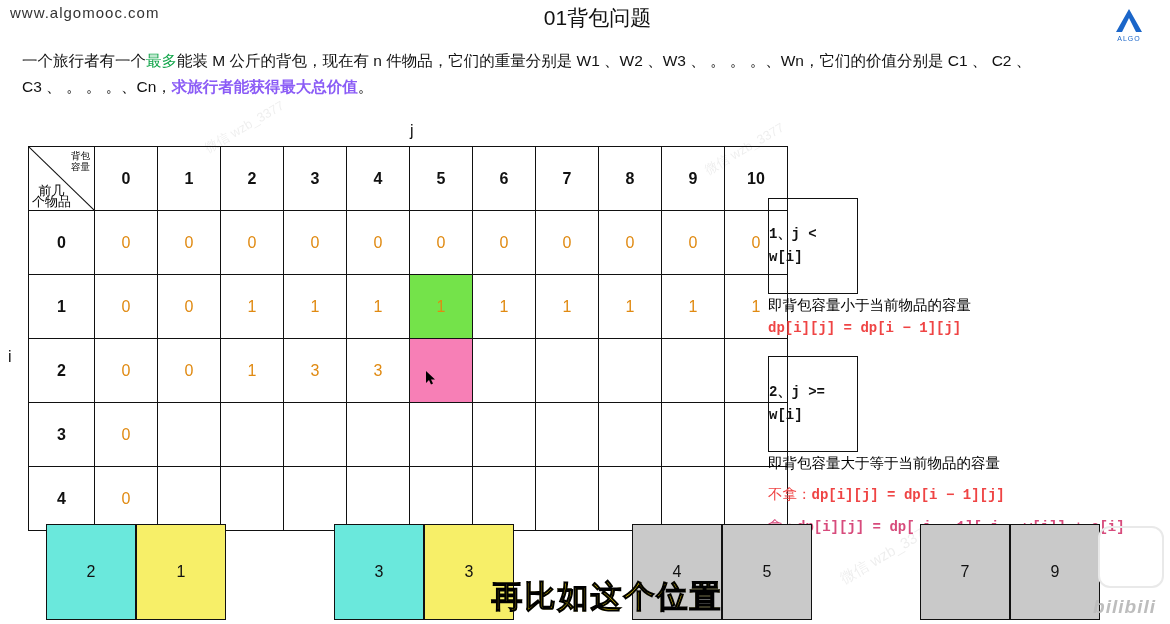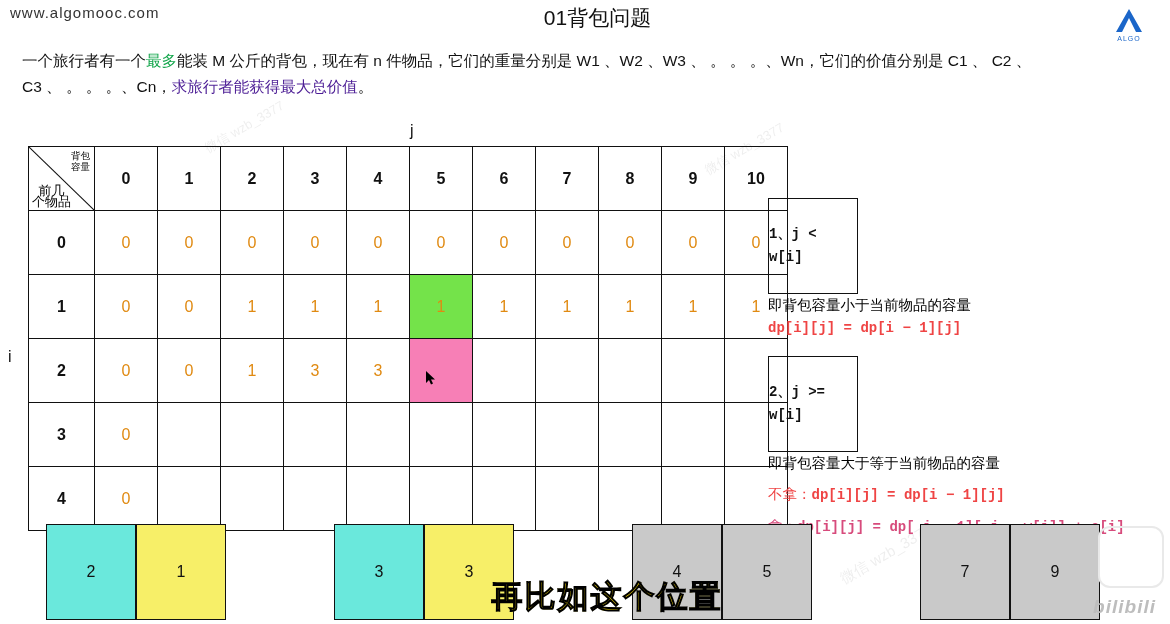--- a/index.html
+++ b/index.html
@@ -40,21 +40,21 @@
     position:relative;
   }
   #logo .mark svg{display:block;}
   #logo .lbl{font-size:7px;color:#1b66c9;letter-spacing:1px;margin-top:1px;}
 
   #intro{
     position:absolute;left:22px;top:48px;width:1130px;
     font-size:15.5px;line-height:26px;color:#111;
   }
   .hl-green{color:#12a54a;}
-  .hl-orange{color:#4c1d95;font-weight:normal;}
+  .hl-orange{color:#8b5cf6;font-weight:bold;}
 
   
   #dp-table{
     position:absolute;left:28px;top:146px;
     border-collapse:collapse;
   }
   #dp-table td{
     width:60px;height:61px;
     border:1px solid #111;
     text-align:center;

